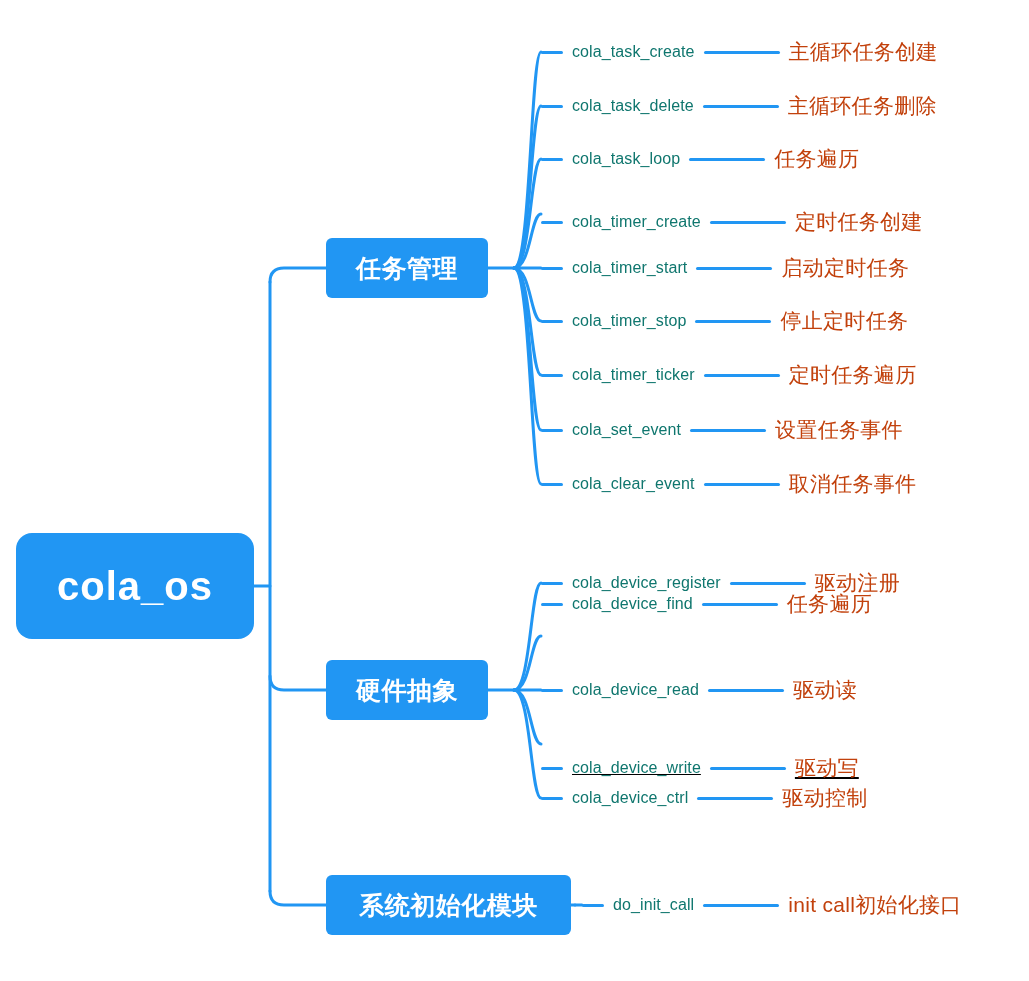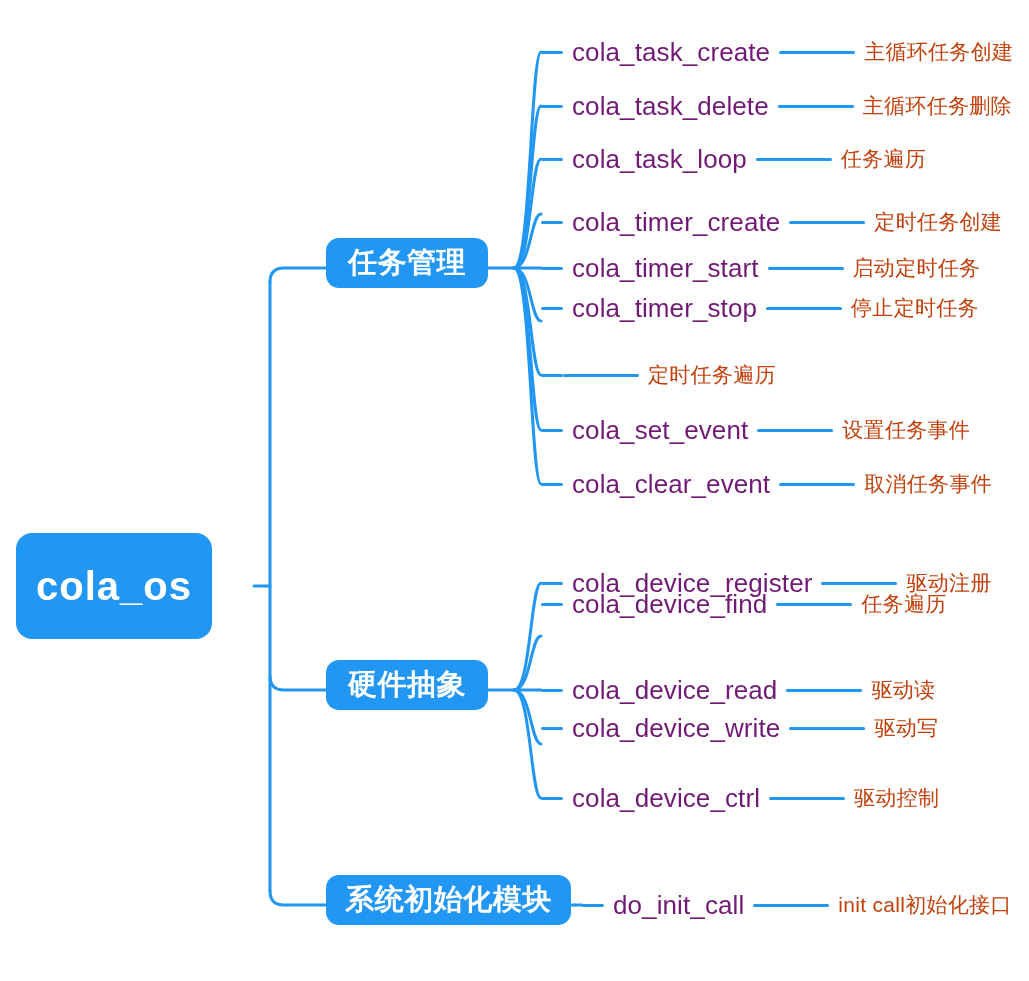--- a/index.html
+++ b/index.html
@@ -35,30 +35,30 @@
     color: #ffffff;
     background: #2196f3;
     border-radius: 14px;
     font-weight: bold;
     letter-spacing: 0.5px;
     white-space: nowrap;
   }
   .node.root {
     left: 16px;
     top: 533px;
-    width: 196px;
+    width: 238px;
     height: 106px;
     border-radius: 16px;
     font-size: 40px;
     letter-spacing: 1px;
   }
   .node.branch {
-    height: 50px;
-    font-size: 29px;
-    border-radius: 13px;
+    height: 60px;
+    font-size: 25px;
+    border-radius: 6px;
   }
   .node.b-task   { left: 326px; top: 238px; width: 162px; }
   .node.b-hal    { left: 326px; top: 660px; width: 162px; }
   .node.b-init   { left: 326px; top: 875px; width: 245px; }
 
   
   .leaf {
     position: absolute;
     display: flex;
     align-items: center;
@@ -74,22 +74,22 @@
     flex: none;
   }
   .leaf .dash-long {
     width: 76px;
     height: 3px;
     background: #2196f3;
     border-radius: 2px;
     flex: none;
   }
   .leaf .api {
-    color: #701a75;
-    font-size: 26px;
+    color: #0f766e;
+    font-size: 16px;
     padding: 0 9px;
     letter-spacing: 0.1px;
   }
   .leaf .desc {
     color: #c2410c;
     font-size: 21px;
     padding-left: 9px;
     letter-spacing: 0.3px;
   }
 </style>
@@ -162,28 +162,29 @@
         <span class="api">cola_timer_create</span>
         <span class="dash-long"></span>
         <span class="desc">定时任务创建</span>
       </div>
       <div class="leaf" style="left: 541px; top: 268px;">
         <span class="dash-short"></span>
         <span class="api">cola_timer_start</span>
         <span class="dash-long"></span>
         <span class="desc">启动定时任务</span>
       </div>
-      <div class="leaf" style="left: 541px; top: 308px;">
+      <div class="leaf" style="left: 541px; top: 321px;">
         <span class="dash-short"></span>
         <span class="api">cola_timer_stop</span>
         <span class="dash-long"></span>
         <span class="desc">停止定时任务</span>
       </div>
       <div class="leaf" style="left: 541px; top: 375px;">
         <span class="dash-short"></span>
+        <span class="api">cola_timer_ticker</span>
         <span class="dash-long"></span>
         <span class="desc">定时任务遍历</span>
       </div>
       <div class="leaf" style="left: 541px; top: 430px;">
         <span class="dash-short"></span>
         <span class="api">cola_set_event</span>
         <span class="dash-long"></span>
         <span class="desc">设置任务事件</span>
       </div>
       <div class="leaf" style="left: 541px; top: 484px;">
@@ -203,21 +204,21 @@
         <span class="api">cola_device_find</span>
         <span class="dash-long"></span>
         <span class="desc">任务遍历</span>
       </div>
       <div class="leaf" style="left: 541px; top: 690px; text-align: right;">
         <span class="dash-short"></span>
         <span class="api">cola_device_read</span>
         <span class="dash-long"></span>
         <span class="desc">驱动读</span>
       </div>
-      <div class="leaf" style="left: 541px; top: 728px;">
+      <div class="leaf" style="left: 541px; top: 768px; text-decoration: underline;">
         <span class="dash-short"></span>
         <span class="api">cola_device_write</span>
         <span class="dash-long"></span>
         <span class="desc">驱动写</span>
       </div>
       <div class="leaf" style="left: 541px; top: 798px;">
         <span class="dash-short"></span>
         <span class="api">cola_device_ctrl</span>
         <span class="dash-long"></span>
         <span class="desc">驱动控制</span>

